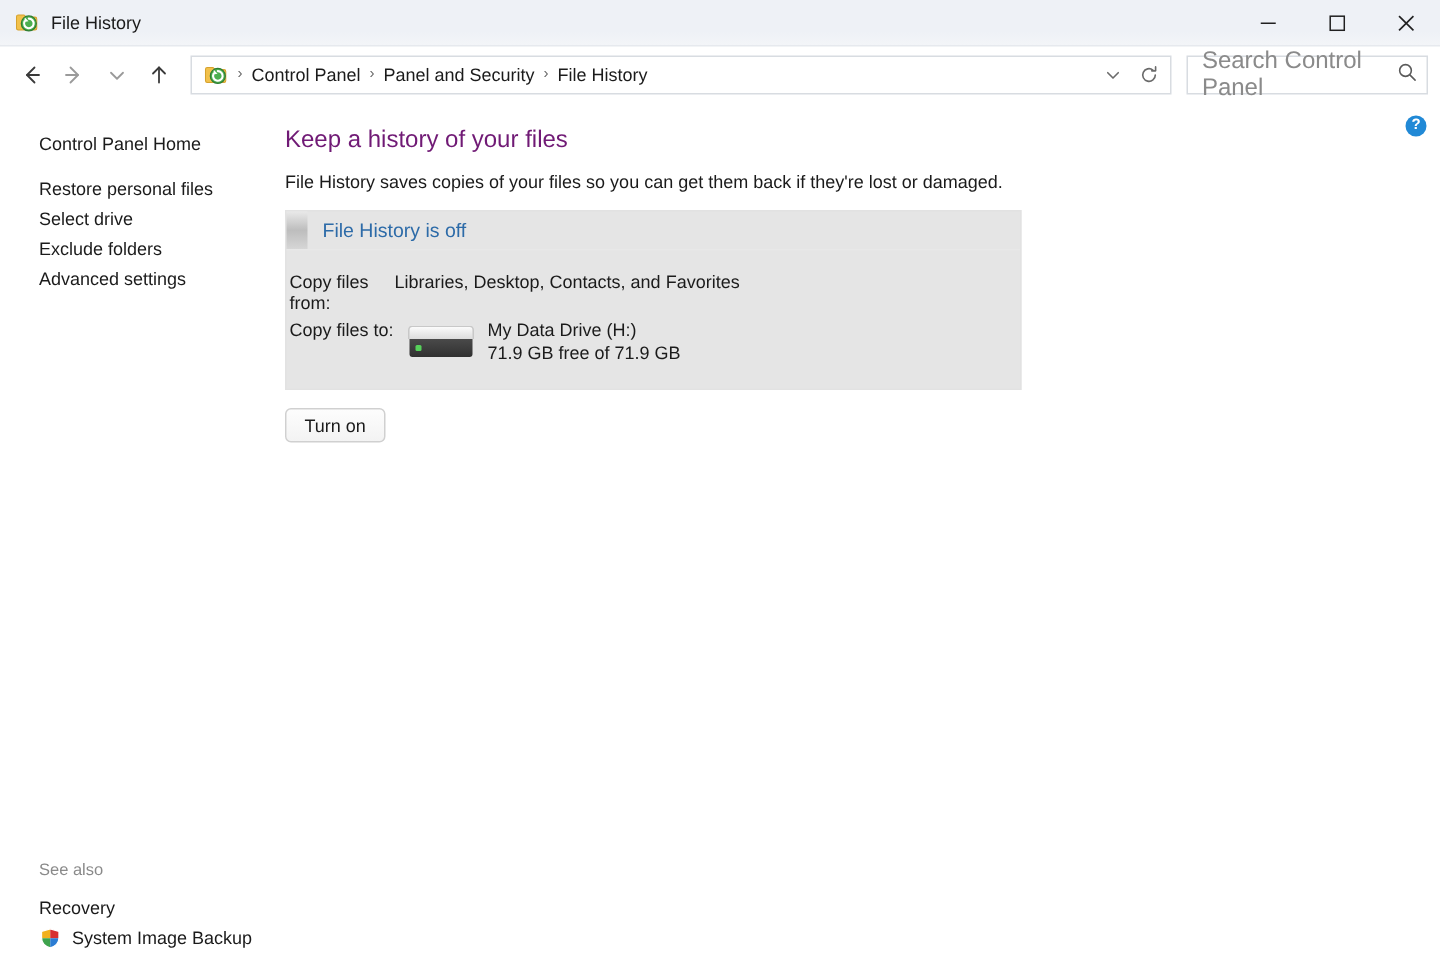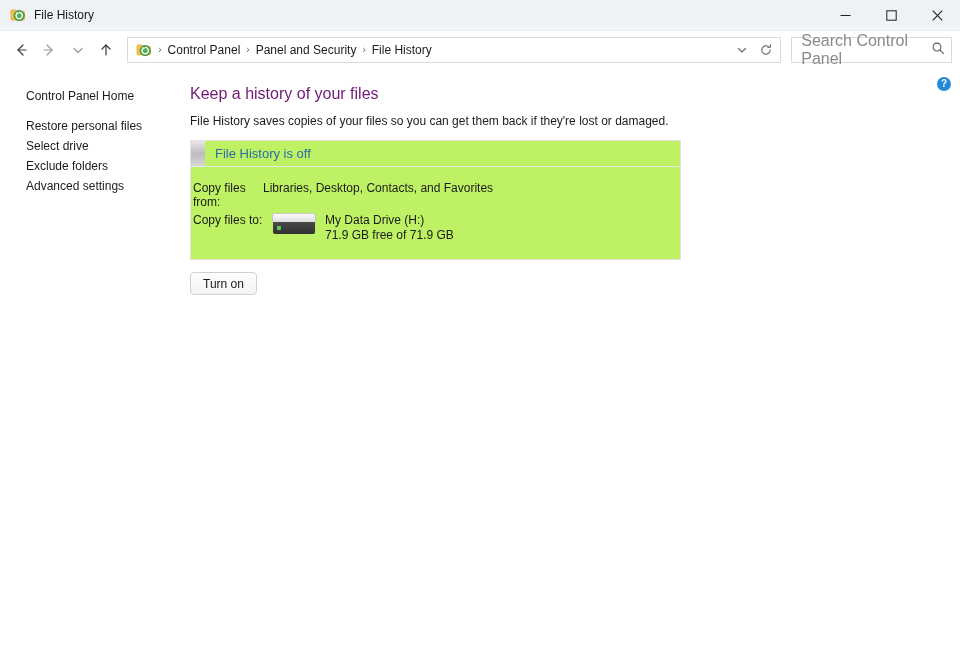--- a/index.html
+++ b/index.html
@@ -114,21 +114,21 @@
   .mainpane { position:absolute; left:190px; top:0; right:0; height:100%; padding-top:16px; }
   .page-heading {
     color:#701a75; font-size:16px; font-weight:normal;
     margin:0 0 10px 0; line-height:20px;
   }
   .page-desc { font-size:12px; color:#1b1b1b; margin-bottom:12px; }
 
   .panel {
     width: 491px;
     border:1px solid #e2e2e2;
-    background:#bef264;
+    background:#e5e5e5;
   }
   .panel-header {
     height:26px;
     border-bottom:1px solid #e8e8e8;
     display:flex; align-items:stretch;
   }
   .panel-accent {
     width:14px;
     background: linear-gradient(180deg,#e9e9e9 0%, #bdbdbd 50%, #d6d6d6 100%);
   }
@@ -136,21 +136,21 @@
     display:flex; align-items:center;
     padding-left:10px;
     color:#2d6ba8; font-size:13px;
   }
   .panel-body { padding: 14px 0 16px 0; }
 
   .row { display:flex; font-size:12px; margin-bottom:4px; }
   .row-label { width:72px; padding-left:2px; color:#1b1b1b; flex:0 0 auto; }
   .row-value { color:#1b1b1b; }
 
-  .drive-row { display:flex; align-items:flex-start; margin-top:2px; }
+  .drive-row { display:flex; align-items:center; margin-top:2px; }
   .drive-label { width:72px; padding-left:2px; flex:0 0 auto; align-self:flex-start; }
   .drive-icon-wrap { width:62px; display:flex; justify-content:center; flex:0 0 auto; }
   .drive-text { line-height:15px; }
 
   
   .drive-icon { width:44px; height:22px; position:relative; }
   .drive-top {
     position:absolute; left:0; top:0; width:44px; height:9px;
     background: linear-gradient(180deg,#fbfbfb 0%, #dcdcdc 100%);
     border-radius:3px 3px 0 0;
@@ -286,20 +286,37 @@
 
   <div class="leftnav">
     <a class="nav-link">Control Panel Home</a>
     <div class="nav-gap"></div>
     <a class="nav-link">Restore personal files</a>
     <a class="nav-link">Select drive</a>
     <a class="nav-link">Exclude folders</a>
     <a class="nav-link">Advanced settings</a>
   </div>
 
+  <div class="seealso">
+    <div class="seealso-title">See also</div>
+    <a class="seealso-link">Recovery</a>
+    <div class="seealso-row">
+      <span class="shield">
+        <svg width="15" height="15" viewBox="0 0 16 16">
+          <path d="M8 1.3 L14.2 3.2 V7.6 C14.2 11.3 11.4 13.8 8 14.8 C4.6 13.8 1.8 11.3 1.8 7.6 V3.2 Z" fill="#ffffff"></path>
+          <path d="M8 1.3 L8 8 L1.8 8 V3.2 Z" fill="#f2b01e"></path>
+          <path d="M8 1.3 L14.2 3.2 V8 L8 8 Z" fill="#d8302f"></path>
+          <path d="M1.8 8 L8 8 L8 14.8 C4.6 13.8 1.8 11.3 1.8 7.6 Z" fill="#3fa34d"></path>
+          <path d="M8 8 L14.2 8 V7.6 C14.2 11.3 11.4 13.8 8 14.8 Z" fill="#2b7cd3"></path>
+          <path d="M8 1.3 L14.2 3.2 V7.6 C14.2 11.3 11.4 13.8 8 14.8 C4.6 13.8 1.8 11.3 1.8 7.6 V3.2 Z" fill="none" stroke="#ffffff" stroke-width="0.9"></path>
+        </svg>
+      </span>
+      <span class="seealso-link">System Image Backup</span>
+    </div>
+  </div>
 
   <div class="mainpane">
     <h1 class="page-heading">Keep a history of your files</h1>
     <div class="page-desc">File History saves copies of your files so you can get them back if they're lost or damaged.</div>
 
     <div class="panel">
       <div class="panel-header">
         <div class="panel-accent"></div>
         <div class="panel-title">File History is off</div>
       </div>

